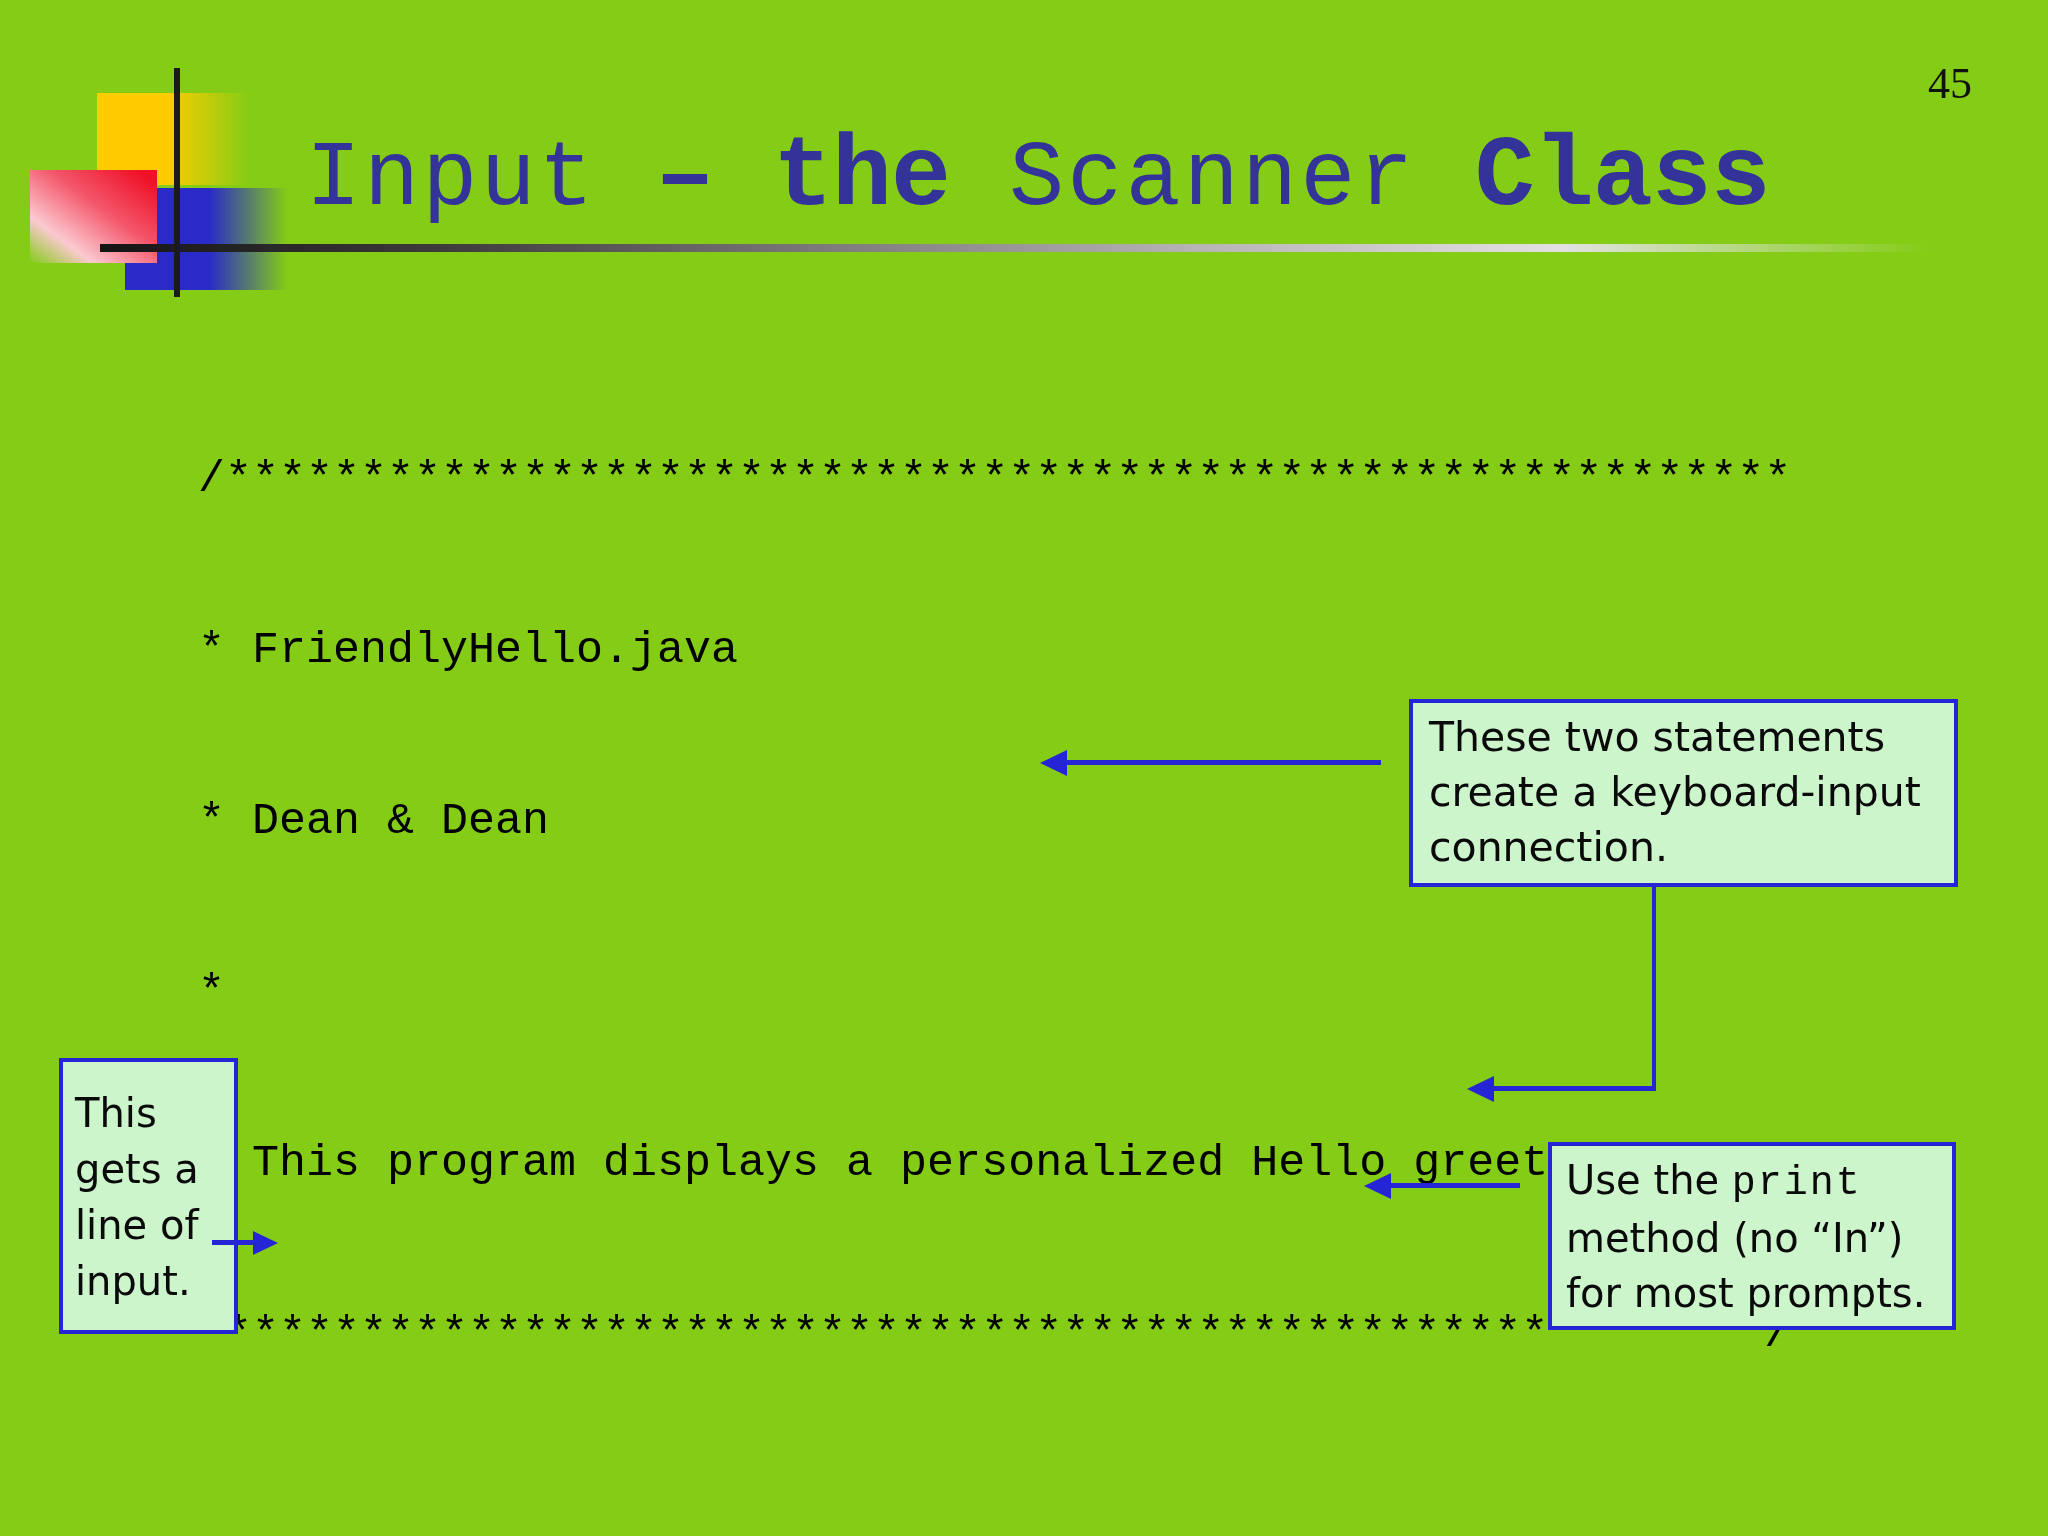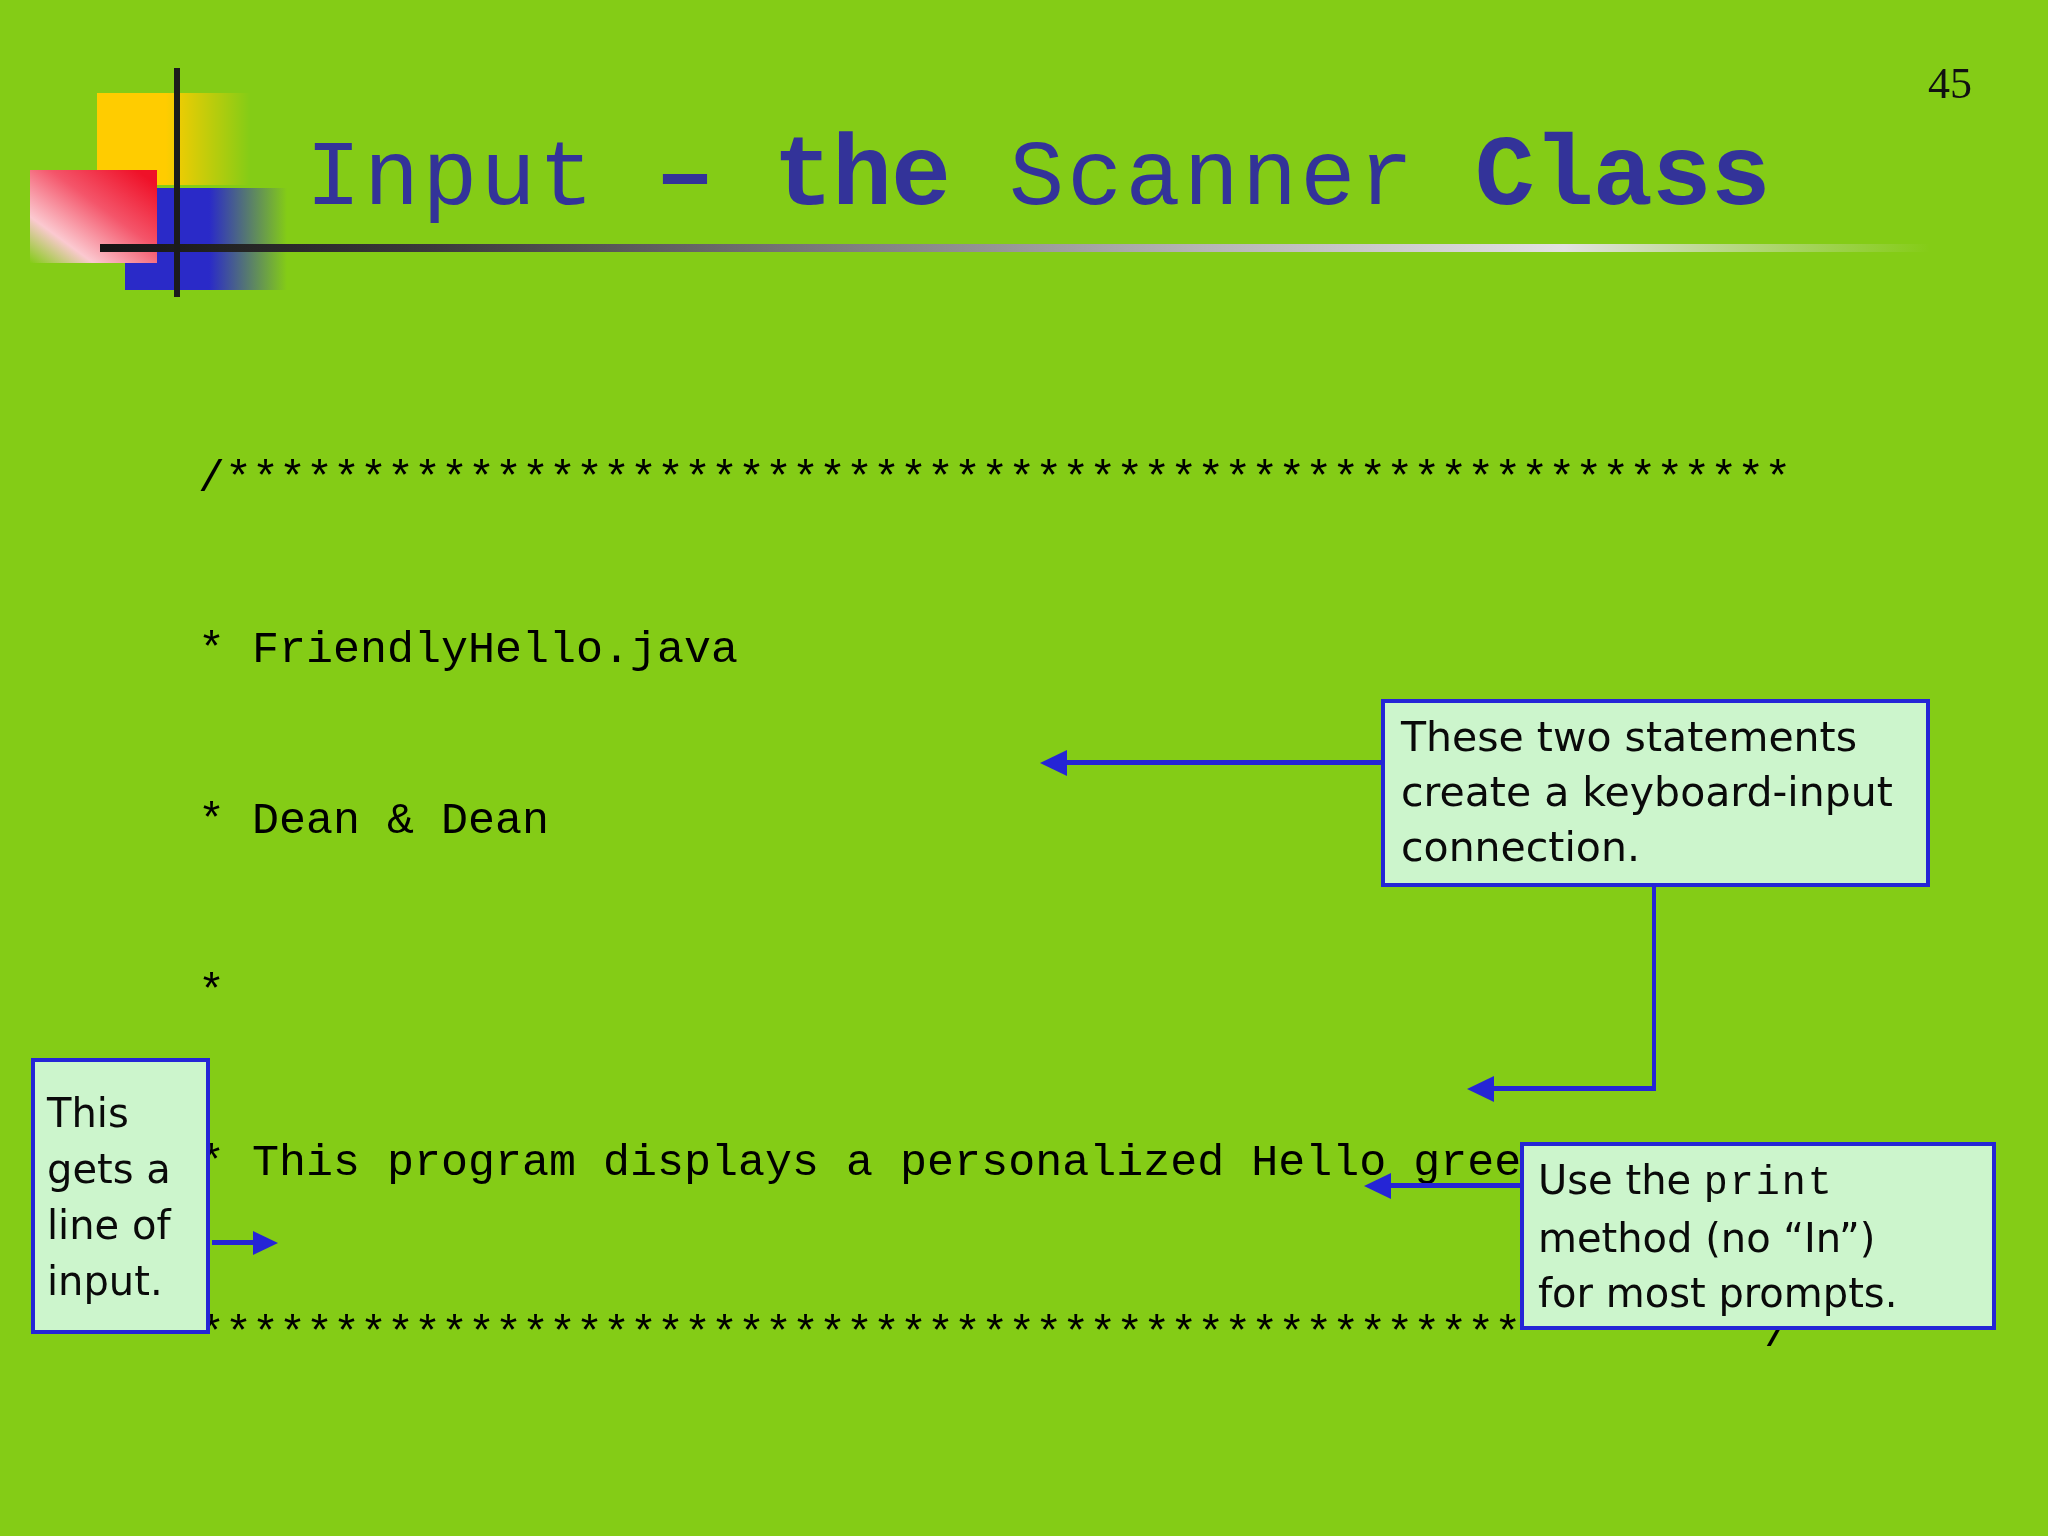--- a/index.html
+++ b/index.html
@@ -28,23 +28,23 @@
   .t-sans{font-family:Liberation Mono, monospace;font-weight:bold;font-size:100px;letter-spacing:-1px;}
 
   
   .code{position:absolute;left:198px;top:337px;z-index:2;
     font-family:"Liberation Mono","DejaVu Sans Mono",monospace;
     font-size:45px;line-height:57px;color:#000;white-space:pre;}
   .code-line{min-height:57px;}
 
   
   .callout{position:absolute;background:#ccf5cc;border:4px solid #2525d6;color:#0a0a0a;
-    font-family:"DejaVu Sans","Liberation Sans",sans-serif;z-index:8;box-sizing:border-box;}
+    font-family:"DejaVu Sans","Liberation Sans",sans-serif;z-index:8;box-sizing:border-box;margin-left:28px;}
   .co-a{left:1381px;top:699px;width:549px;height:188px;font-size:41px;line-height:55px;padding:7px 16px;}
-  .co-b{left:1520px;top:1142px;width:476px;height:188px;font-size:40px;line-height:55px;padding:7px 14px;}
+  .co-b{left:1520px;top:1142px;width:408px;height:188px;font-size:40px;line-height:55px;padding:7px 14px;}
   .co-c{left:31px;top:1058px;width:179px;height:276px;font-size:40px;line-height:56px;padding:23px 12px;}
   .co-mono{font-family:"Liberation Mono","DejaVu Sans Mono",monospace;letter-spacing:2px;}
 
   
   .shaft{position:absolute;background:#2525d6;z-index:9;}
   .head-left{position:absolute;width:0;height:0;border-top:13px solid transparent;
     border-bottom:13px solid transparent;border-right:27px solid #2525d6;z-index:9;}
   .head-right{position:absolute;width:0;height:0;border-top:12px solid transparent;
     border-bottom:12px solid transparent;border-left:25px solid #2525d6;z-index:9;}
   .a1-shaft{left:1066px;top:760px;width:315px;height:5px;}

